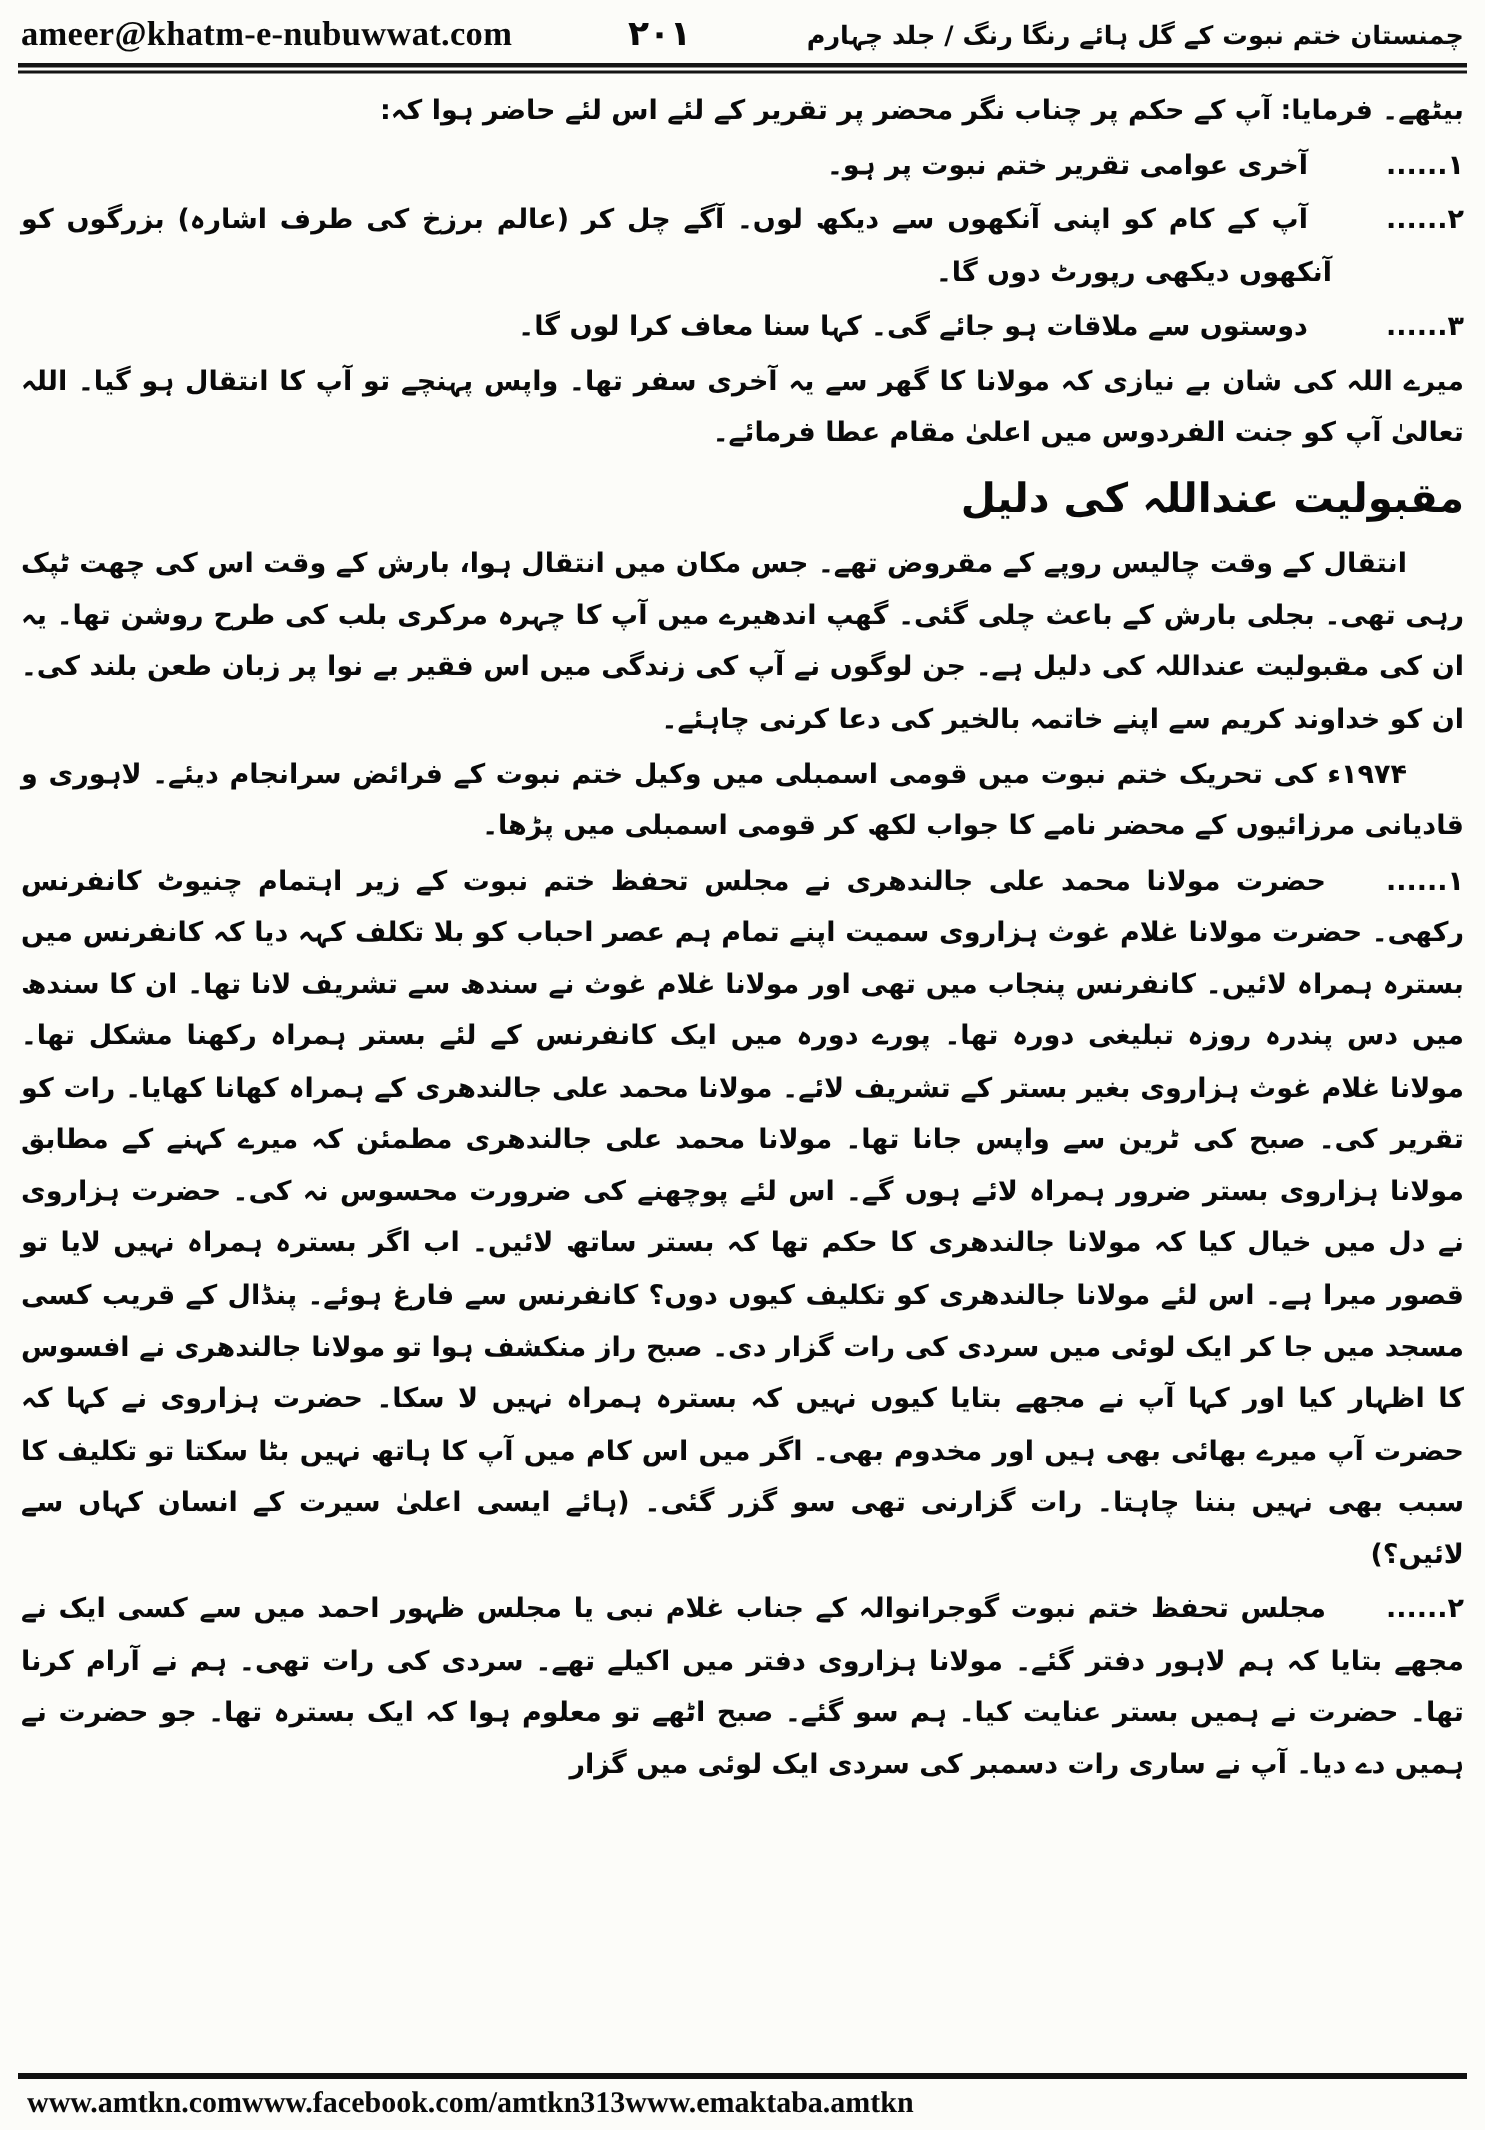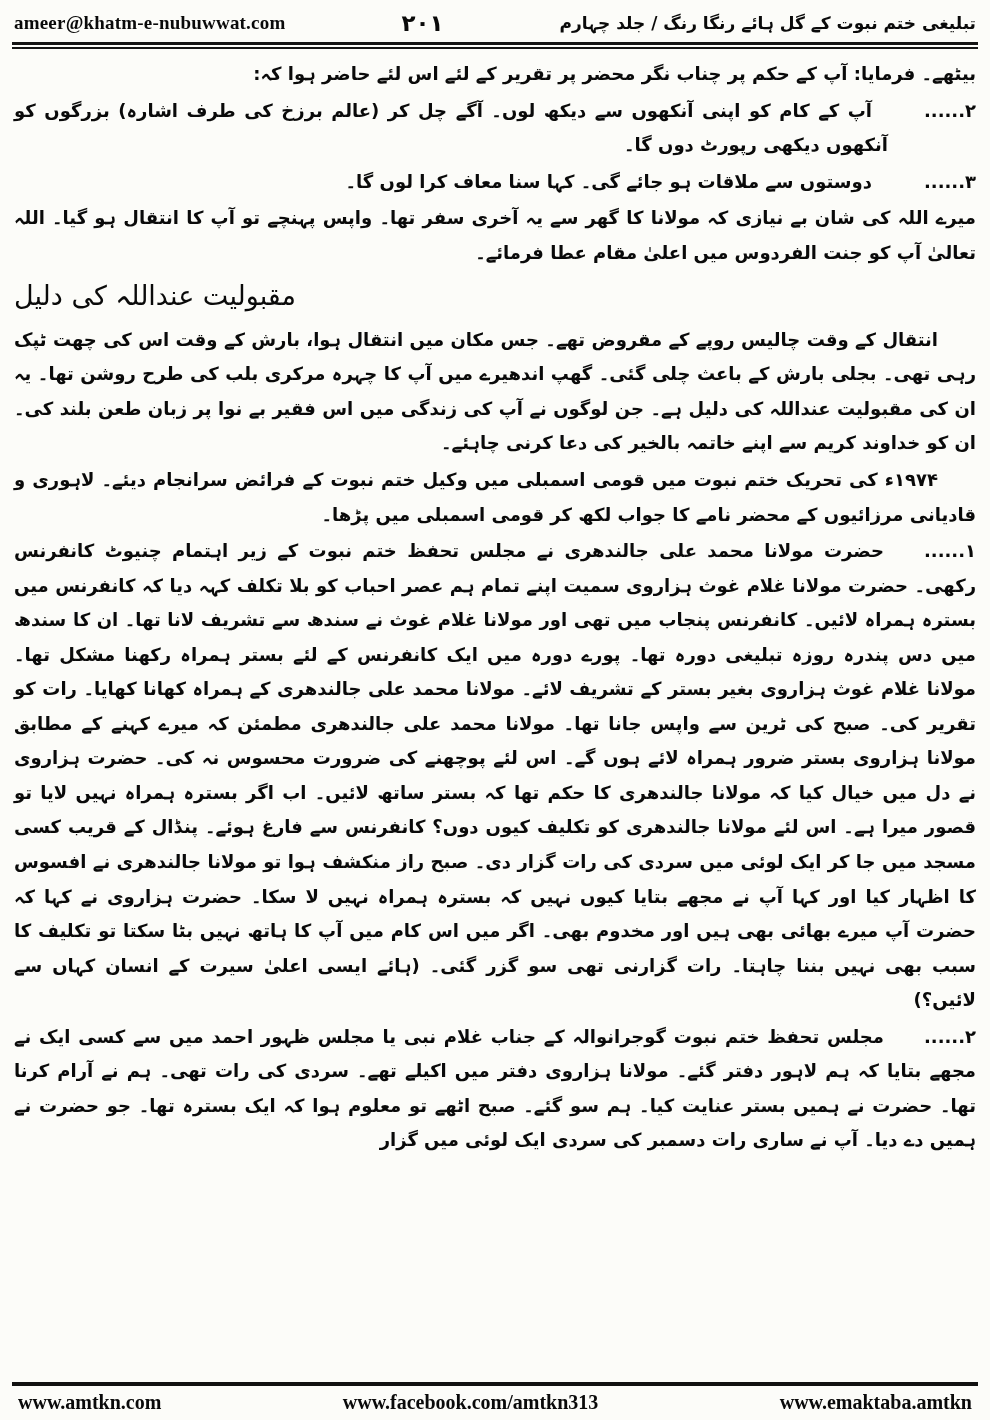--- a/index.html
+++ b/index.html
@@ -14,21 +14,21 @@
     padding: 8px 12px 4px 12px;
     overflow: hidden;
   }
   
   .header {
     display: flex; align-items: center; justify-content: space-between;
     padding: 2px 2px 6px 2px;
   }
   .header .email {
     font-family: "Liberation Serif", serif;
-    font-weight: bold; font-size: 19px; letter-spacing: .2px;
+    font-weight: bold; font-size: 23px; letter-spacing: .2px;
     direction: ltr;
   }
   .header .pagenum {
     font-weight: bold; font-size: 23px;
     direction: rtl;
   }
   .header .title {
     font-weight: bold; font-size: 17px;
     direction: rtl; text-align: left;
   }
@@ -51,55 +51,58 @@
   .content p, .content .point, .content .anecdote { margin: 0 0 2px 0; }
   .flush { text-indent: 0; }
   .indent { text-indent: 38px; }
   .point {
     padding-right: 88px;
     text-indent: -88px;
   }
   .point .num-dots { margin-left: 52px; }
   .anecdote .num-dots { margin-left: 40px; }
   .section-heading {
-    text-align: left;
-    font-size: 27px; font-weight: normal;
+    text-align: right;
+    font-size: 27px; font-weight: bold;
     margin: 6px 0 6px 0;
     line-height: 1.5;
   }
   
   .footer-rule {
     border-top: 4px solid #111;
     margin-top: 2px;
   }
   .footer {
-    display: flex; align-items: center; justify-content: space-between;
+    display: flex; align-items: center; 
     padding: 5px 6px 2px 6px;
     font-family: "Liberation Serif", serif;
     font-weight: bold; font-size: 20px;
     direction: ltr;
   }
 </style>
 </head>
 <body>
 
 <div class="page">
 
   <div class="header">
     <span class="email">ameer@khatm-e-nubuwwat.com</span>
     <span class="pagenum">۲۰۱</span>
-    <span class="title" dir="rtl">تبلیغی ختم نبوت کے گل ہائے رنگا رنگ / جلد چہارم</span>
+    <span class="title" dir="rtl">چمنستان ختم نبوت کے گل ہائے رنگا رنگ / جلد چہارم</span>
   </div>
 
   <div class="double-rule"></div>
 
   <div class="content" lang="ur" dir="rtl">
 
     <p class="flush">بیٹھے۔ فرمایا: آپ کے حکم پر چناب نگر محضر پر تقریر کے لئے اس لئے حاضر ہوا کہ:</p>
 
+    <div class="point">
+      <span class="num-dots">۱......</span><span>آخری عوامی تقریر ختم نبوت پر ہو۔</span>
+    </div>
 
     <div class="point">
       <span class="num-dots">۲......</span><span>آپ کے کام کو اپنی آنکھوں سے دیکھ لوں۔ آگے چل کر (عالم برزخ کی طرف اشارہ) بزرگوں کو آنکھوں دیکھی رپورٹ دوں گا۔</span>
     </div>
 
     <div class="point">
       <span class="num-dots">۳......</span><span>دوستوں سے ملاقات ہو جائے گی۔ کہا سنا معاف کرا لوں گا۔</span>
     </div>
 
     <p class="flush">میرے اللہ کی شان بے نیازی کہ مولانا کا گھر سے یہ آخری سفر تھا۔ واپس پہنچے تو آپ کا انتقال ہو گیا۔ اللہ تعالیٰ آپ کو جنت الفردوس میں اعلیٰ مقام عطا فرمائے۔</p>

